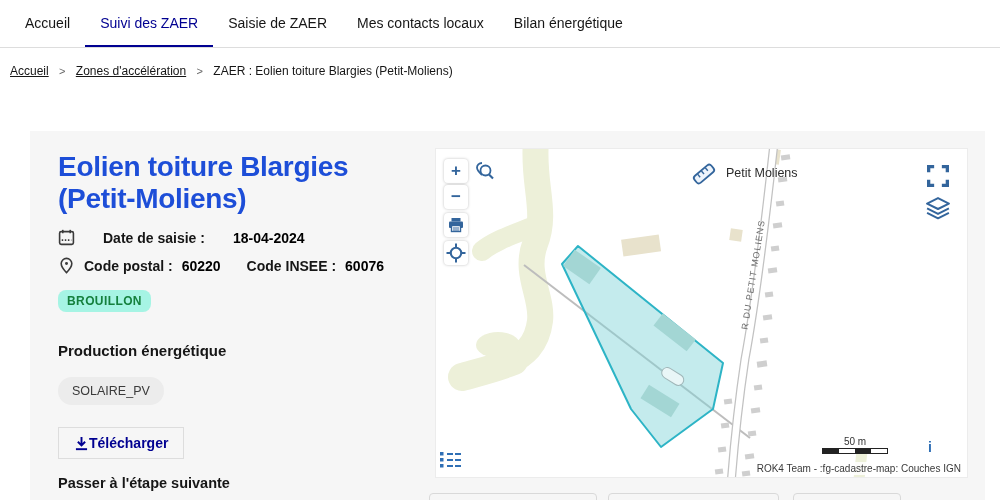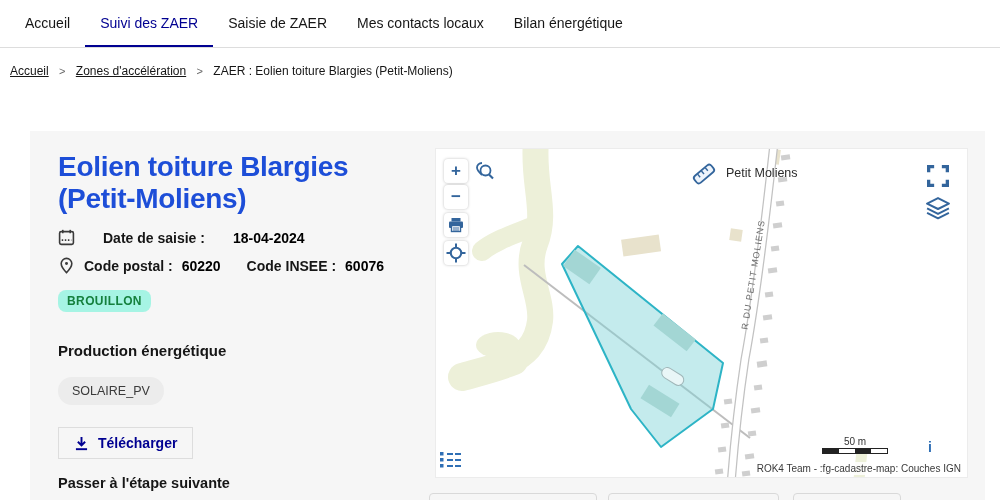--- a/index.html
+++ b/index.html
@@ -27,21 +27,21 @@
   .meta-row { display:flex; align-items:center; gap:9px; font-size:14px; margin-top:11px; }
   .meta-row:first-of-type { margin-top:14px;gap:28px; }
   .meta-label { font-weight:700; }
   .meta-value { font-weight:700; color:#000000; }
   .meta-gap { width:8px; }
   .badge { display:inline-block; margin-top:16px; padding:4px 9px; font-size:12px; font-weight:700;
     letter-spacing:.4px; background:#a6f4e4; color:#15803d; border-radius:8px; }
   .section-heading { margin-top:30px; font-size:15px; font-weight:700; }
   .tag { display:inline-block; margin-top:18px; padding:7px 14px; background:#ececec;
     border-radius:14px; font-size:12.5px; color:#3a3a3a; }
-  .download-btn { display:inline-flex; align-items:center; gap:9px; margin-top:22px; padding:7px 15px;
+  .download-btn { display:inline-flex; align-items:center; margin-top:22px; padding:7px 15px;
     border:1px solid #ddd; background:transparent; color:#000091; font-size:14px; font-weight:700;
     font-family:inherit; cursor:pointer; }
   .next-step { margin-top:16px; font-size:14.5px; font-weight:700; }
 
   
   .map-panel { position:absolute; left:405px; top:17px; width:533px; height:330px;
     background:#fff; border:1px solid #ececec; overflow:hidden; }
   .map-svg { position:absolute; left:0; top:0; }
 
   .map-label { position:absolute; left:290px; top:17px; font-size:12.5px; color:#2b2b2b;

